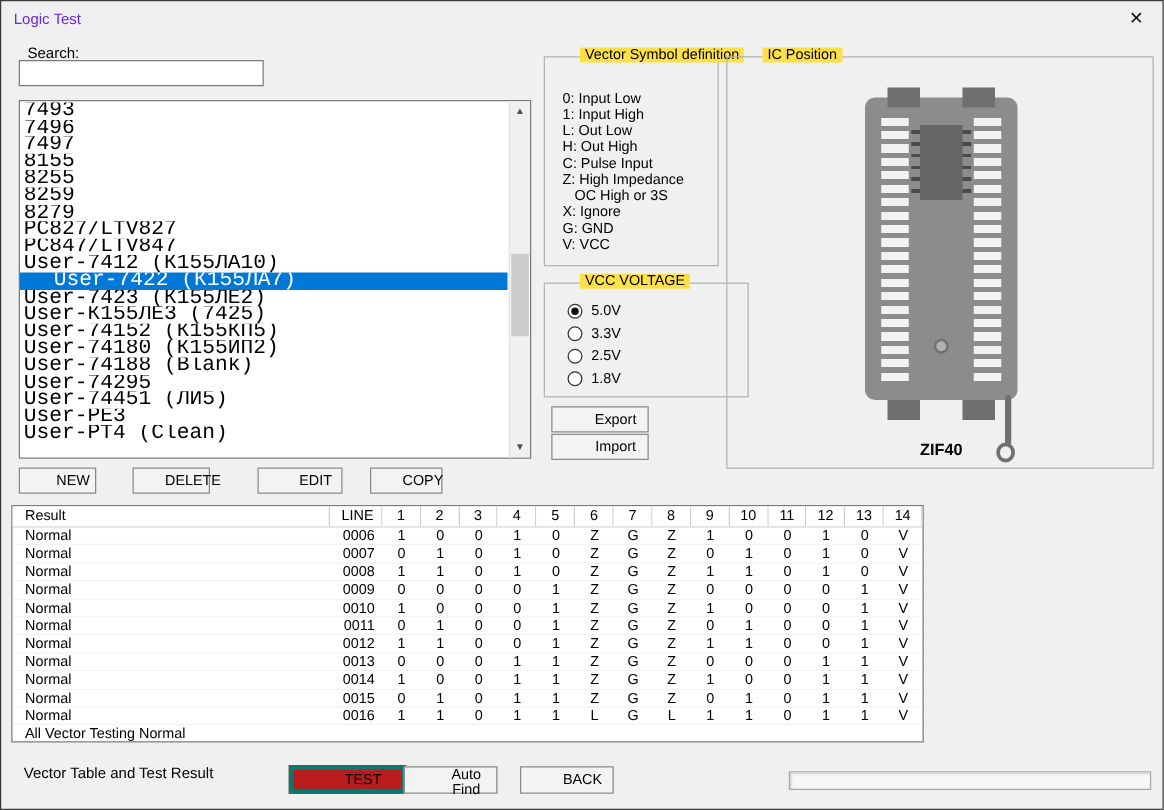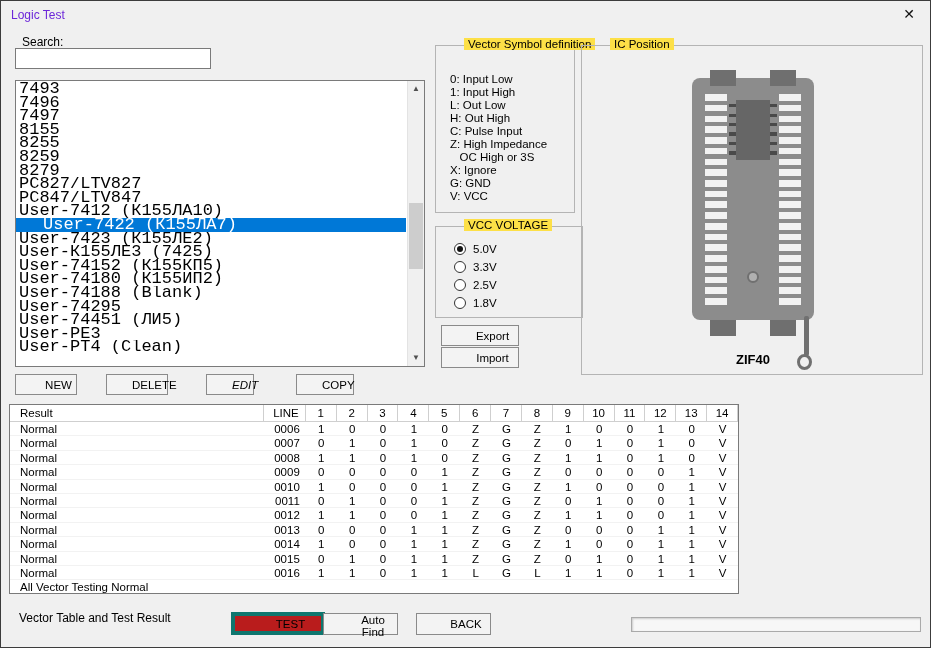--- a/index.html
+++ b/index.html
@@ -23,35 +23,35 @@
   .scrollbar{position:absolute;right:0;top:0;bottom:0;width:17px;background:#f0f0f0;border-left:1px solid #e3e3e3;}
   .scroll-btn{height:16px;font-size:8px;color:#505050;text-align:center;line-height:16px;cursor:pointer;}
   .scroll-btn.down{position:absolute;bottom:0;left:0;right:0;}
   .scroll-track{position:absolute;top:16px;bottom:16px;left:0;right:0;}
   .scroll-thumb{position:absolute;top:42%;height:26%;left:1px;right:1px;background:#cdcdcd;}
 
   
   .btn{position:absolute;height:21px;background:#f3f3f3;border:1px solid #8a8a8a;font-size:11.5px;text-align:center;color:#000;cursor:pointer;padding-left:25px;}
   .btn-new{left:14px;top:373px;width:62px;}
   .btn-delete{left:105px;top:373px;width:62px;}
-  .btn-edit{left:205px;top:373px;width:48px;font-style:italic;}
+  .btn-edit{left:205px;top:373px;width:68px;}
   .btn-copy{left:295px;top:373px;width:58px;}
   .btn-export{left:440px;top:324px;width:78px;}
   .btn-import{left:440px;top:346px;width:78px;}
   .btn-test{left:230px;top:611px;width:94px;height:23px;border:4px solid #0f766e;background:#b91c1c;}
   .btn-autofind{left:322px;top:612px;width:75px;height:22px;}
   .btn-back{left:415px;top:612px;width:75px;height:22px;}
 
   
   .group{position:absolute;border:1px solid #b4b4b4;}
   .legend{position:absolute;top:-8px;left:8px;background:#fde047;padding:0 4px;font-size:11.5px;white-space:nowrap;margin-left:20px;}
   .group-vs{left:434px;top:44px;width:140px;height:168px;}
   .vs-lines{position:absolute;left:14px;top:27px;}
   .vs-line{font-size:11.5px;line-height:13px;white-space:pre;}
-  .group-vcc{left:434px;top:225px;width:148px;height:92px;}
+  .group-vcc{left:434px;top:225px;width:164px;height:92px;}
   .vcc-options{position:absolute;left:18px;top:13px;}
   .radio-row{display:flex;align-items:center;gap:7px;height:18px;font-size:11.5px;cursor:pointer;}
   .radio{position:relative;width:12px;height:12px;border:1px solid #333;border-radius:50%;background:#fff;display:inline-block;flex:0 0 12px;}
   .radio.checked::after{content:'';position:absolute;left:2px;top:2px;width:6px;height:6px;border-radius:50%;background:#111;}
 
   
   .group-ic{left:580px;top:44px;width:342px;height:330px;}
   .socket{position:absolute;left:110px;top:24px;width:100px;height:300px;}
   .tab{position:absolute;width:26px;height:16px;background:#6f6f6f;}
   .tab-tl{left:18px;top:0;} .tab-tr{left:78px;top:0;}

